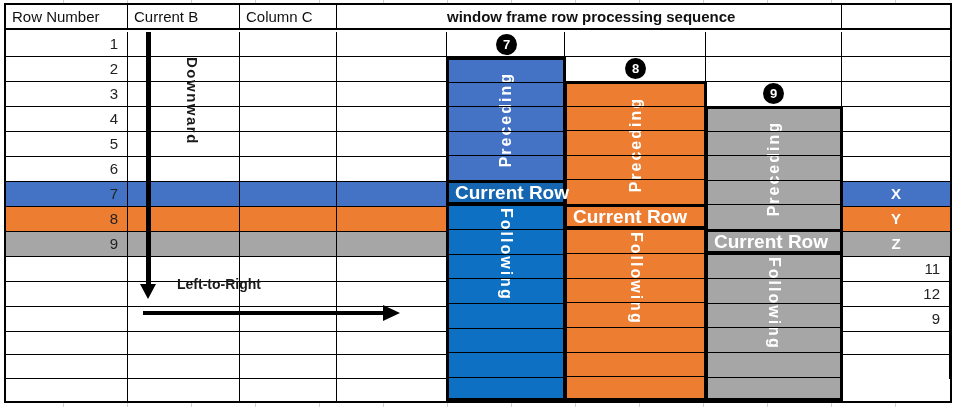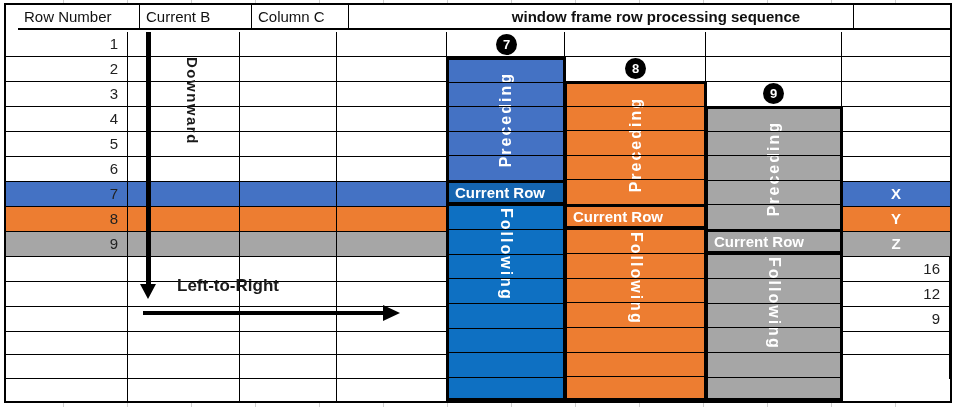--- a/index.html
+++ b/index.html
@@ -8,59 +8,59 @@
     position:relative;width:954px;height:407px;background:#fff;overflow:hidden;
     font-family:"Liberation Sans",sans-serif;color:#111;
   }
   .grid-stub{position:absolute;left:0;width:954px;
     background:repeating-linear-gradient(to right,transparent 0 63px,#cfcfcf 63px 64px);}
   .stub-top{top:0;height:3px;}
   .stub-bottom{top:403px;height:4px;}
 
   .table-area{position:absolute;left:4px;top:3px;width:948px;height:400px;border:2px solid #000;background:#fff;}
   .thead{position:absolute;left:0;top:0;right:0;height:25px;border-bottom:2px solid #000;
-    display:grid;grid-template-columns:122px 112px 97px 110px 118px 141px 136px 1fr;margin-left:12px;}
+    display:grid;grid-template-columns:122px 112px 97px 110px 118px 141px 136px 1fr;}
   .th{border-right:1px solid #000;font-size:15px;line-height:24px;padding-left:6px;white-space:nowrap;overflow:hidden;}
-  .th.bold{font-weight:bold;text-align:center;padding-left:0;}
+  .th.bold{font-weight:bold;text-align:left;padding-left:0;}
   .th.span3{grid-column:5/8;}
   .th.last{border-right:none;}
 
   .tbody{position:absolute;left:0;top:27px;right:0;bottom:0;
     display:grid;grid-template-columns:122px 112px 97px 110px 118px 141px 136px 1fr;
     grid-template-rows:repeat(15,1fr);}
   .cell{border-right:1px solid #000;border-bottom:1px solid #000;font-size:15px;}
   .cell.c7{border-right:none;}
   .cell.lastrow{border-bottom:none;}
   .cell.rownum{text-align:right;padding-right:9px;line-height:24px;color:#222;}
   .cell.result{font-weight:bold;color:#fff;text-align:center;line-height:24px;}
 
   .bar{position:absolute;border:3px solid #000;display:flex;flex-direction:column;}
   .bar::after{content:"";position:absolute;left:0;right:0;top:0;bottom:0;pointer-events:none;
     background:repeating-linear-gradient(to bottom,transparent 0 21.6px,#000 21.6px 22.6px,transparent 22.6px 24.6px);}
   .bar-preceding{height:120px;display:flex;align-items:center;justify-content:center;}
   .bar-current{height:25px;border-top:3px solid #000;border-bottom:3px solid #000;
-    font-weight:bold;color:#fff;font-size:15px;line-height:19px;padding-left:6px;white-space:nowrap;position:relative;z-index:2;}
+    font-weight:bold;color:#fff;font-size:19px;line-height:19px;padding-left:6px;white-space:nowrap;position:relative;z-index:2;}
   .bar-following{flex:1;display:flex;align-items:flex-start;justify-content:center;}
   .vtext{writing-mode:vertical-rl;font-weight:bold;color:#fff;font-size:16px;letter-spacing:2px;white-space:nowrap;}
   .vtext.up{transform:rotate(180deg);}
   .bar-following .vtext{padding-top:3px;}
 
   .badge{position:absolute;width:21px;height:21px;border-radius:50%;background:#000;color:#fff;
     font-weight:bold;font-size:13px;text-align:center;line-height:21px;z-index:5;}
 
   .arrow-line-v{position:absolute;left:146px;top:32px;width:5px;height:252px;background:#000;z-index:4;}
   .arrow-head-v{position:absolute;left:140px;top:284px;width:0;height:0;z-index:4;
     border-left:8px solid transparent;border-right:8px solid transparent;border-top:15px solid #000;}
   .arrow-line-h{position:absolute;left:143px;top:311px;width:240px;height:4px;background:#000;z-index:4;}
   .arrow-head-h{position:absolute;left:383px;top:305px;width:0;height:0;z-index:4;
     border-top:8px solid transparent;border-bottom:8px solid transparent;border-left:17px solid #000;}
 
   .downward-label{position:absolute;left:184px;top:57px;height:100px;z-index:4;
     writing-mode:vertical-rl;font-weight:bold;font-size:15px;letter-spacing:1.5px;color:#1a1a1a;white-space:nowrap;}
-  .ltr-label{position:absolute;left:177px;top:276px;z-index:4;font-weight:bold;font-size:17px;color:#1a1a1a;white-space:nowrap;}
+  .ltr-label{position:absolute;left:177px;top:276px;z-index:4;font-weight:bold;font-size:14px;color:#1a1a1a;white-space:nowrap;}
 </style>
 </head>
 <body>
 
 <div class="stage">
 
   <div class="grid-stub stub-top"></div>
   <div class="grid-stub stub-bottom"></div>
 
   <div class="table-area">
@@ -143,21 +143,21 @@
         <div class="cell c5"></div>
         <div class="cell c6"></div>
         <div class="cell c7 result" style="background: rgb(166, 166, 166);">Z</div>
         <div class="cell c1"></div>
         <div class="cell c2"></div>
         <div class="cell c3"></div>
         <div class="cell c4"></div>
         <div class="cell c5"></div>
         <div class="cell c6"></div>
         <div class="cell c7"></div>
-        <div class="cell c0 rownum">16</div>
+        <div class="cell c0 rownum">11</div>
         <div class="cell c1"></div>
         <div class="cell c2"></div>
         <div class="cell c3"></div>
         <div class="cell c4"></div>
         <div class="cell c5"></div>
         <div class="cell c6"></div>
         <div class="cell c7"></div>
         <div class="cell c0 rownum">12</div>
         <div class="cell c1"></div>
         <div class="cell c2"></div>

